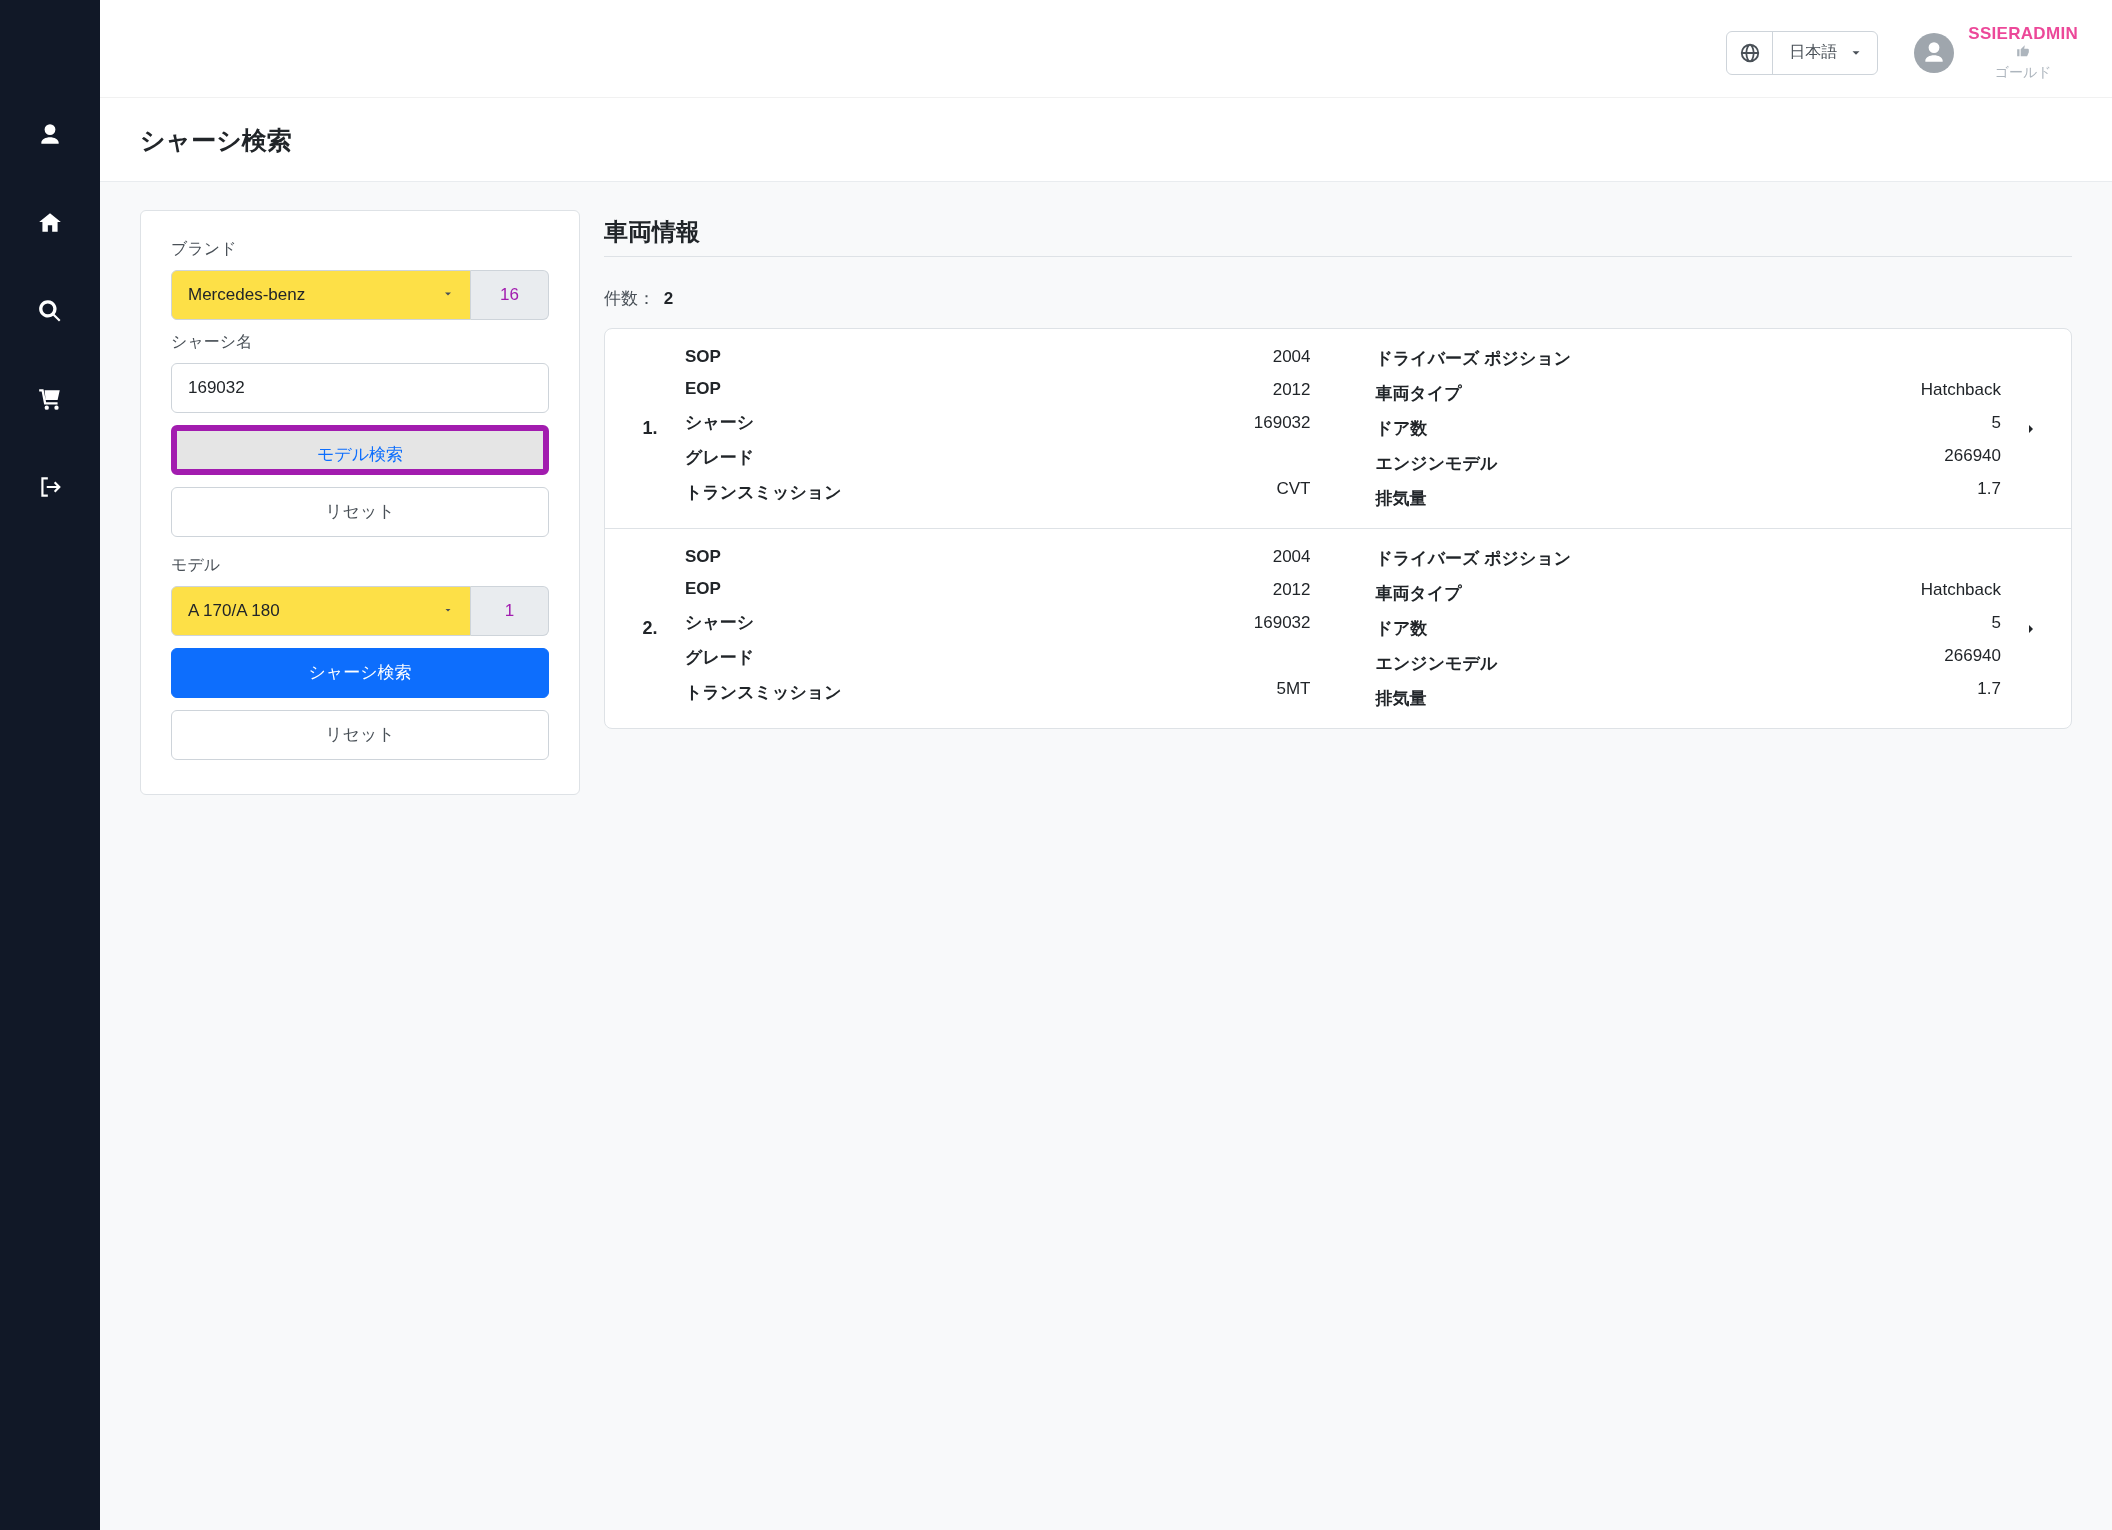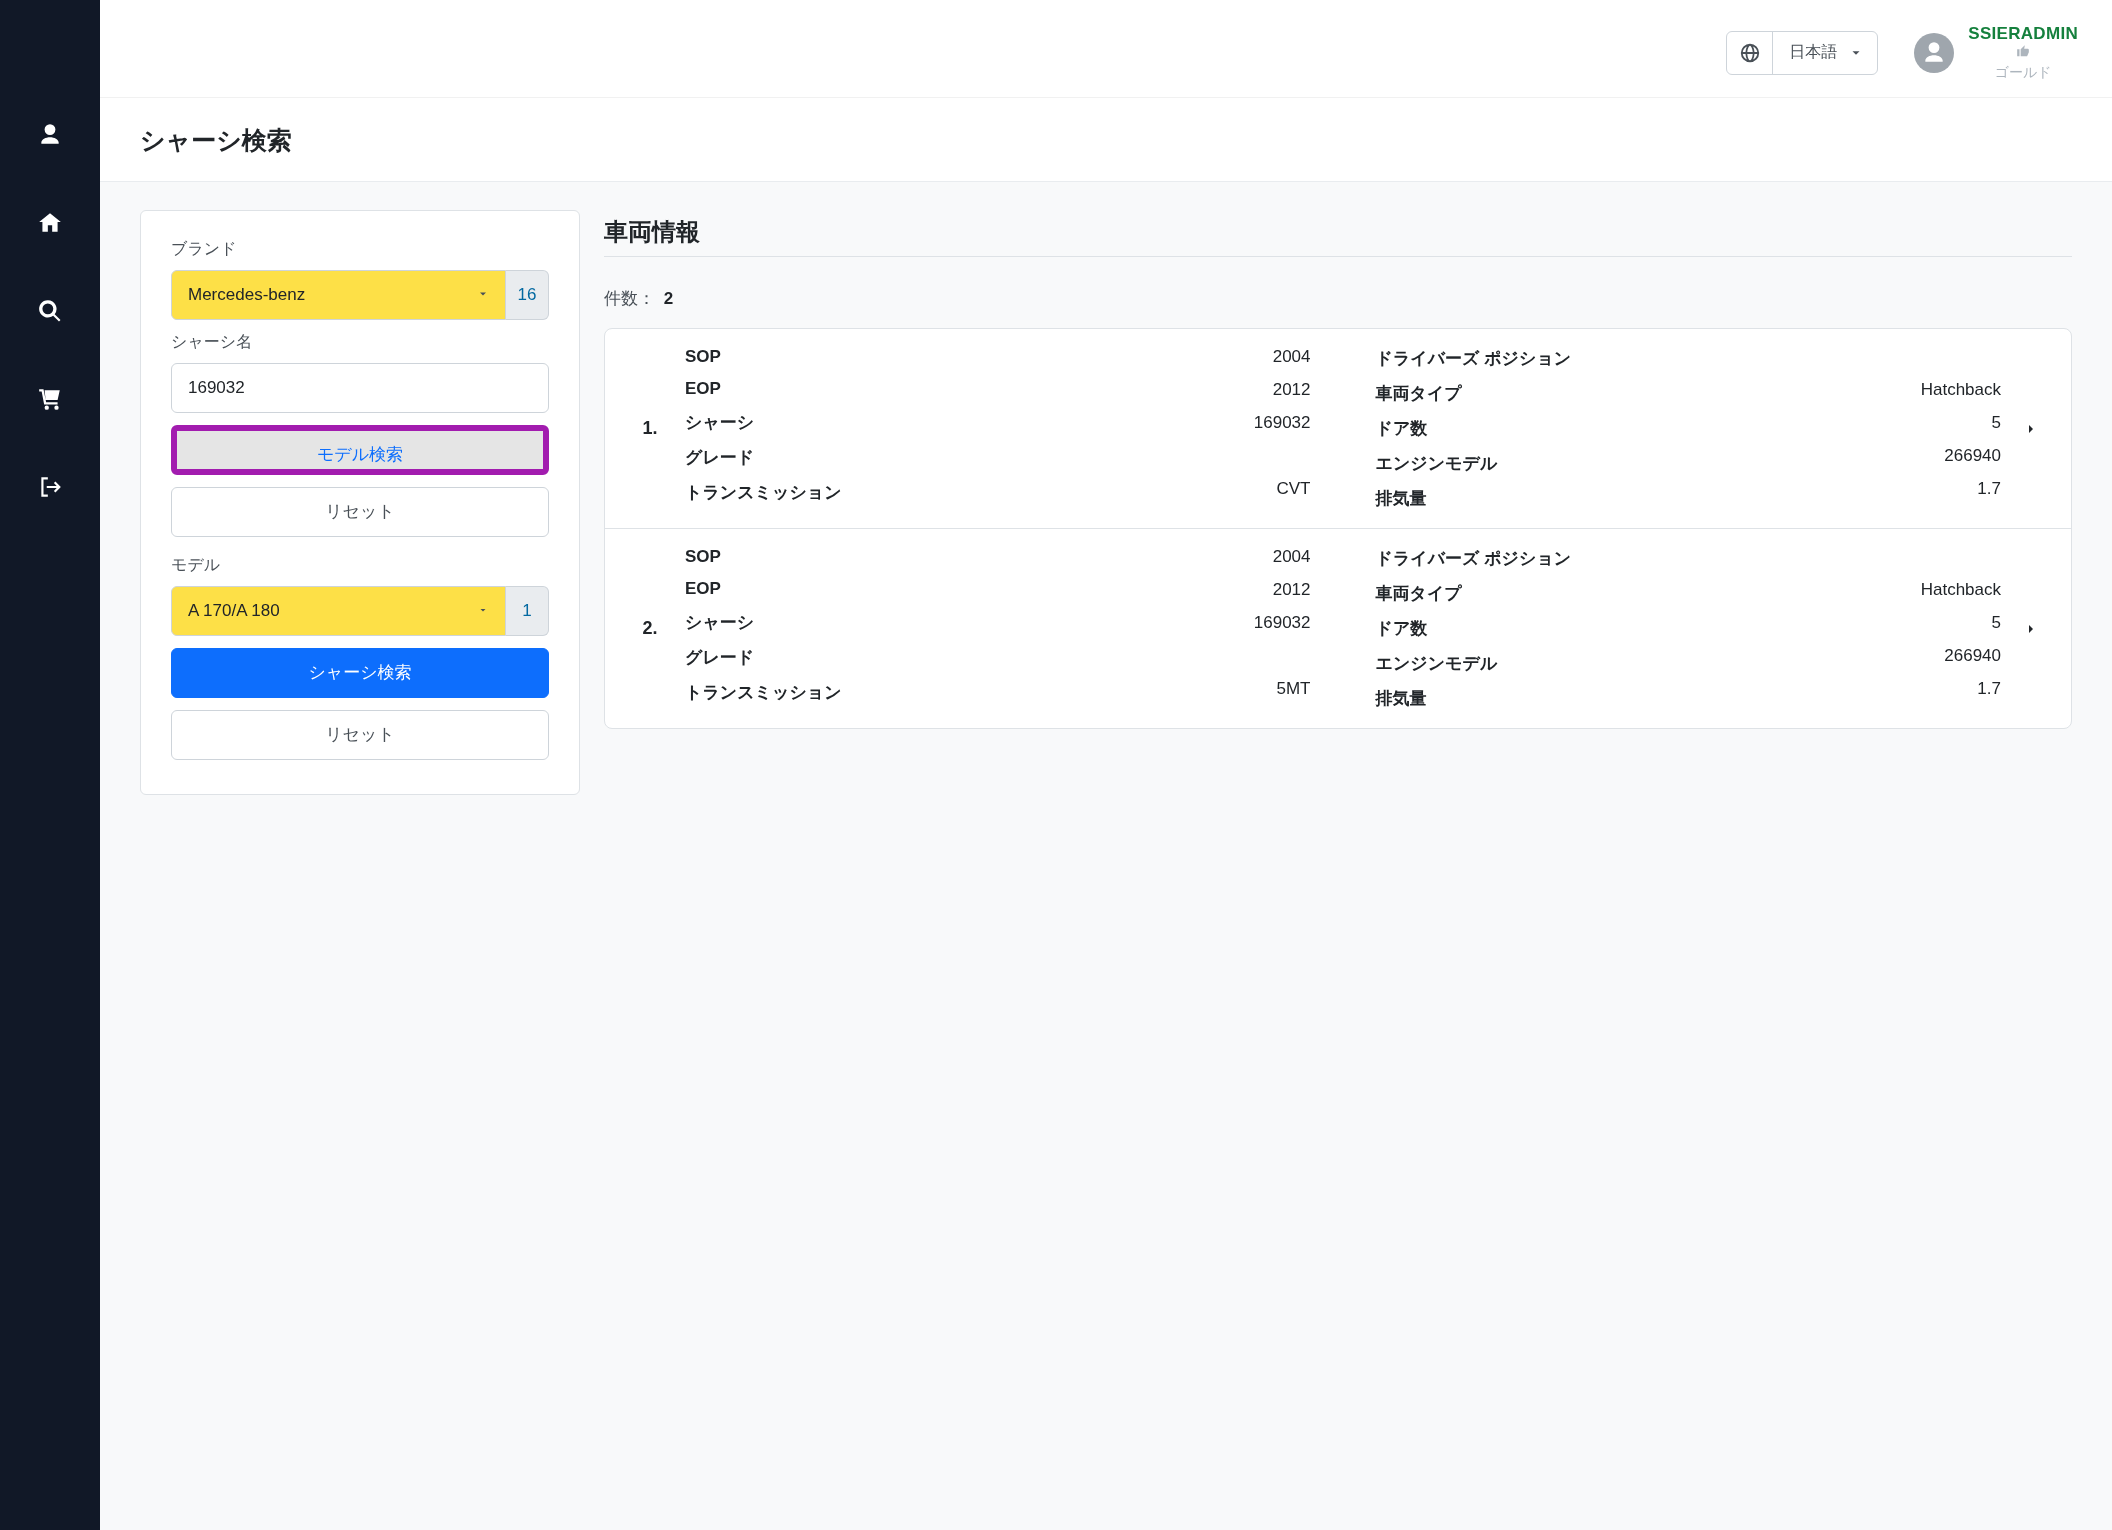--- a/index.html
+++ b/index.html
@@ -62,21 +62,21 @@
   .lang-caret svg{ width:14px; height:14px; fill:#495057;}
 
   .user-block { display:flex; align-items:center; gap:14px; }
   .avatar {
     width:40px; height:40px; border-radius:50%;
     background:#9fa6ad;
     display:flex; align-items:center; justify-content:center;
   }
   .avatar svg { width:26px; height:26px; fill:#fff; }
   .user-texts { display:flex; flex-direction:column; }
-  .user-name { font-size:17px; font-weight:700; color:#15803d; letter-spacing:0.3px;}
+  .user-name { font-size:17px; font-weight:700; color:#ec4899; letter-spacing:0.3px;}
   .user-rank { display:flex; align-items:center; gap:6px; color:#adb5bd; font-size:14px;flex-direction:column;}
   .user-rank svg{ width:14px; height:14px; fill:#adb5bd;}
 
   
   .page-title-bar {
     padding: 26px 40px 24px;
     border-bottom: 1px solid #e9ecef;
   }
   .page-title-bar h1 { font-size:25px; font-weight:700; }
 
@@ -109,28 +109,28 @@
     display:flex; align-items:center;
     padding: 0 16px;
     font-size:17px;
     color:#212529;
     cursor:pointer;
     background:#fde047;
     justify-content: space-between;
   }
   .select-caret svg{ width:12px; height:12px; fill:#495057;}
   .select-count {
-    width:43px;
+    width:78px;
     border:1px solid #ced4da;
     border-left:0;
     border-radius:0 6px 6px 0;
     background:#e9ecef;
     display:flex; align-items:center; justify-content:center;
     font-size:17px;
-    color:#0369a1;
+    color:#a21caf;
   }
   .text-input{
     width:100%; height:50px;
     border:1px solid #ced4da;
     border-radius:6px;
     padding: 0 16px;
     font-size:17px;
     color:#212529;
   }
   .btn {

